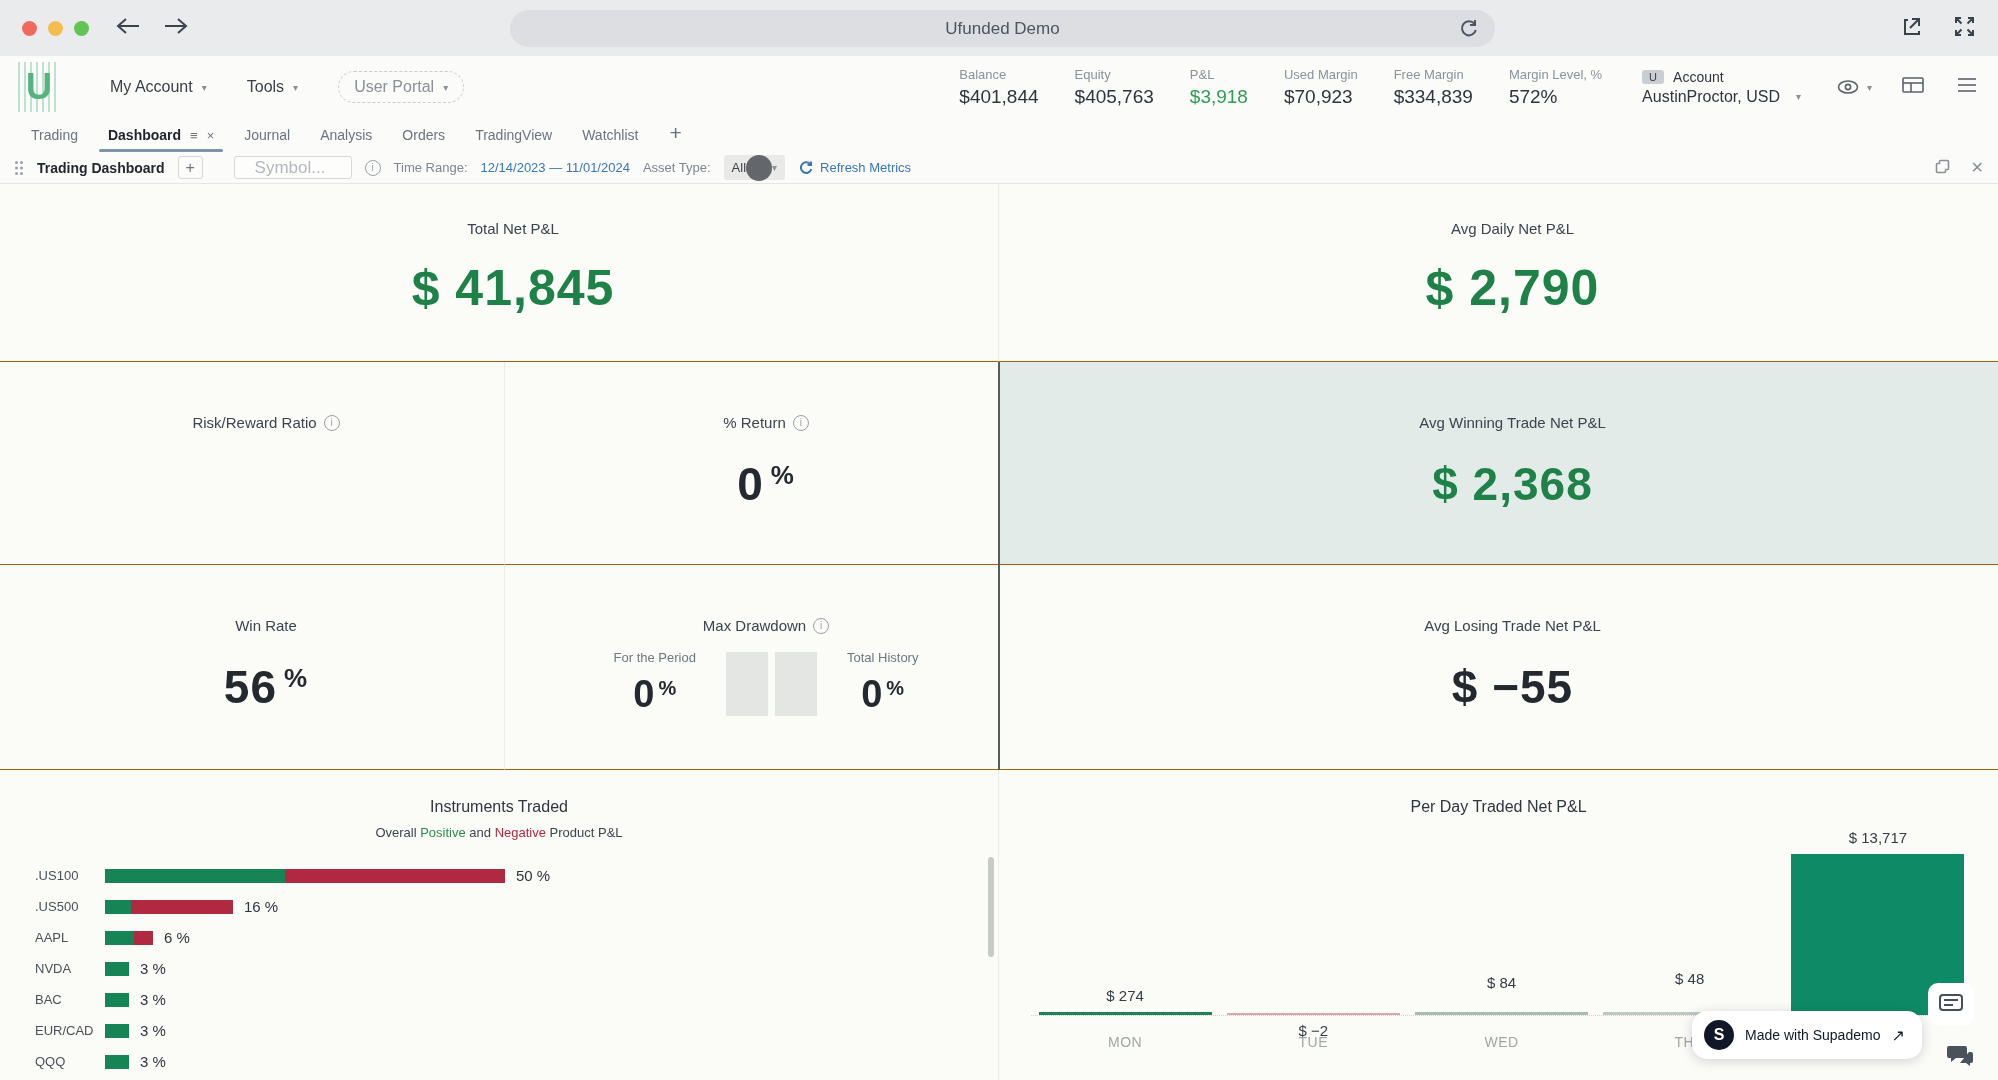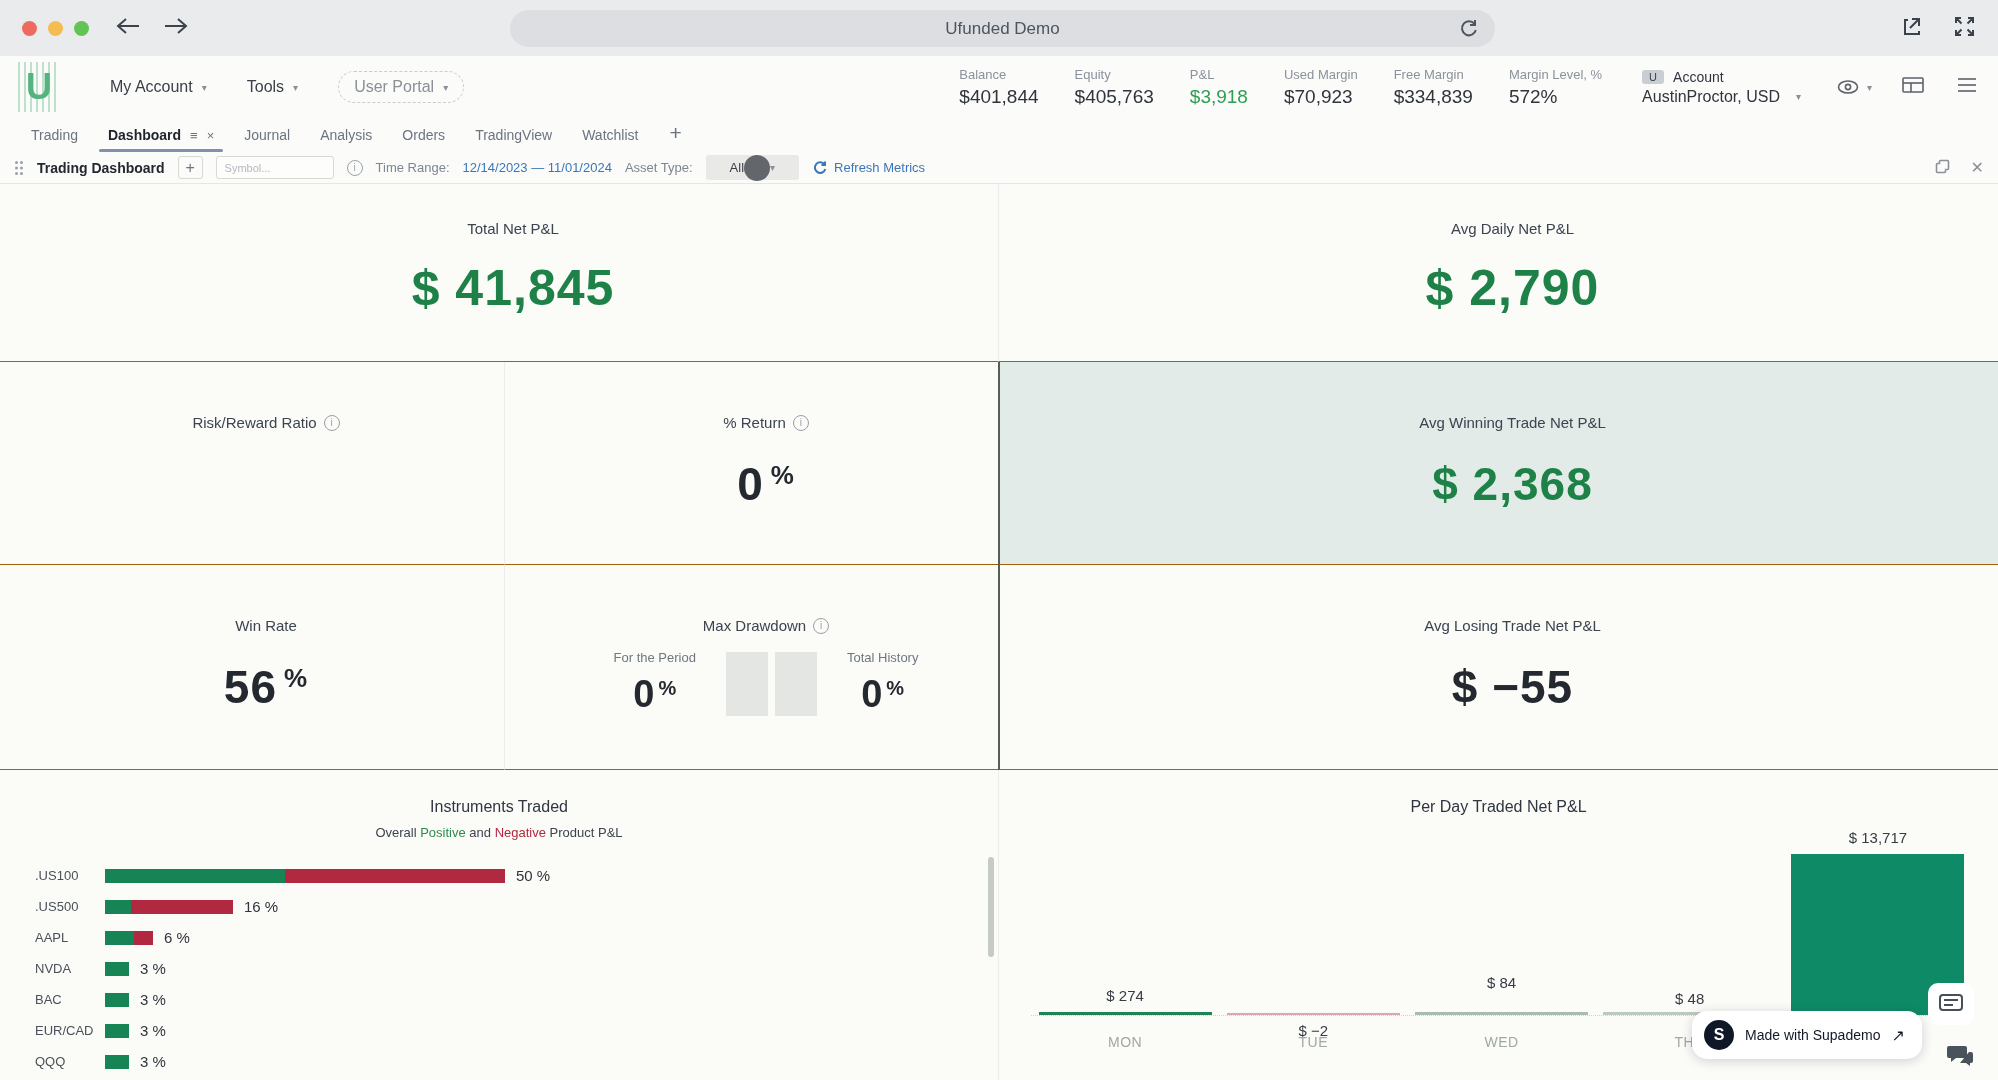--- a/index.html
+++ b/index.html
@@ -53,27 +53,27 @@
   .tab-add { font-size:21px; color:#6b7480; padding:0 16px 7px; }
 
   
   .dash-toolbar { height:32px; border-bottom:1px solid #e6e6e3; display:flex; align-items:center;
                   padding:0 14px; gap:13px; font-size:13px; background:#fbfbf9; }
   .drag-dots svg { width:10px; height:16px; fill:#9aa0a6; display:block; }
   .dash-title { font-weight:bold; font-size:14px; color:#23272e; }
   .btn-add { width:25px; height:23px; border:1px solid #d8d8d5; border-radius:3px; color:#6e747b;
              display:flex; align-items:center; justify-content:center; font-size:16px; background:#fbfbf9; }
   .symbol-input { width:118px; height:23px; border:1px solid #d8d8d5; border-radius:3px; background:#fdfdfc;
-                  font-size:11px; padding:0 8px; color:#3a4048; font-family:"Liberation Sans",sans-serif; }
+                  font-size:17px; padding:0 20px; color:#3a4048; font-family:"Liberation Sans",sans-serif;margin-left:18px; }
   .symbol-input::placeholder { color:#b4b8bd; }
   .info-i { width:16px; height:16px; border:1px solid #9aa1a8; border-radius:50%; color:#9aa1a8;
             font-size:10px; display:inline-flex; align-items:center; justify-content:center; flex:none; }
   .tb-label { color:#7d8691; }
   .link-blue { color:#3a77b8; }
-  .asset-select { background:#e9eae8; border-radius:3px; height:25px; padding:0 24px; display:flex;
+  .asset-select { background:#e9eae8; border-radius:3px; height:25px; padding:0 8px; display:flex;
                   align-items:center; color:#3a4048; }
   .hotspot { width:26px; height:26px; border-radius:50%; background:#63666a; }
   .refresh { display:flex; gap:7px; align-items:center; color:#3a77b8; }
   .refresh svg { width:15px; height:15px; stroke:#3a77b8; stroke-width:2; fill:none; }
   .dash-right { margin-left:auto; display:flex; gap:20px; align-items:center; color:#8a9096; }
   .dash-right svg { width:17px; height:17px; stroke:#8a9096; stroke-width:1.6; fill:none; }
   .x-glyph { font-size:16px; color:#8a9096; }
 
   
   .content { position:absolute; top:184px; left:0; width:1998px; bottom:0; }
@@ -454,21 +454,21 @@
         <div class="pd-col">
           <div class="pd-bar" style="height: 2px; background: rgb(220, 166, 174);"></div>
           <div class="pd-vlabel below">$ −2</div>
         </div>
         <div class="pd-col">
           <div class="pd-bar" style="height: 3px; background: rgb(168, 188, 176);"></div>
           <div class="pd-vlabel" style="bottom: 24px;">$ 84</div>
         </div>
         <div class="pd-col">
           <div class="pd-bar" style="height: 3px; background: rgb(188, 201, 193);"></div>
-          <div class="pd-vlabel" style="bottom: 8px;">$ 48</div>
+          <div class="pd-vlabel" style="bottom: 28px;">$ 48</div>
         </div>
         <div class="pd-col">
           <div class="pd-bar" style="height: 161px; background: rgb(14, 138, 102);"></div>
           <div class="pd-vlabel" style="bottom: 169px;">$ 13,717</div>
         </div>
       </div>
     <div class="pd-days" id="pd-days">
         <div class="pd-day">MON</div>
         <div class="pd-day">TUE</div>
         <div class="pd-day">WED</div>

